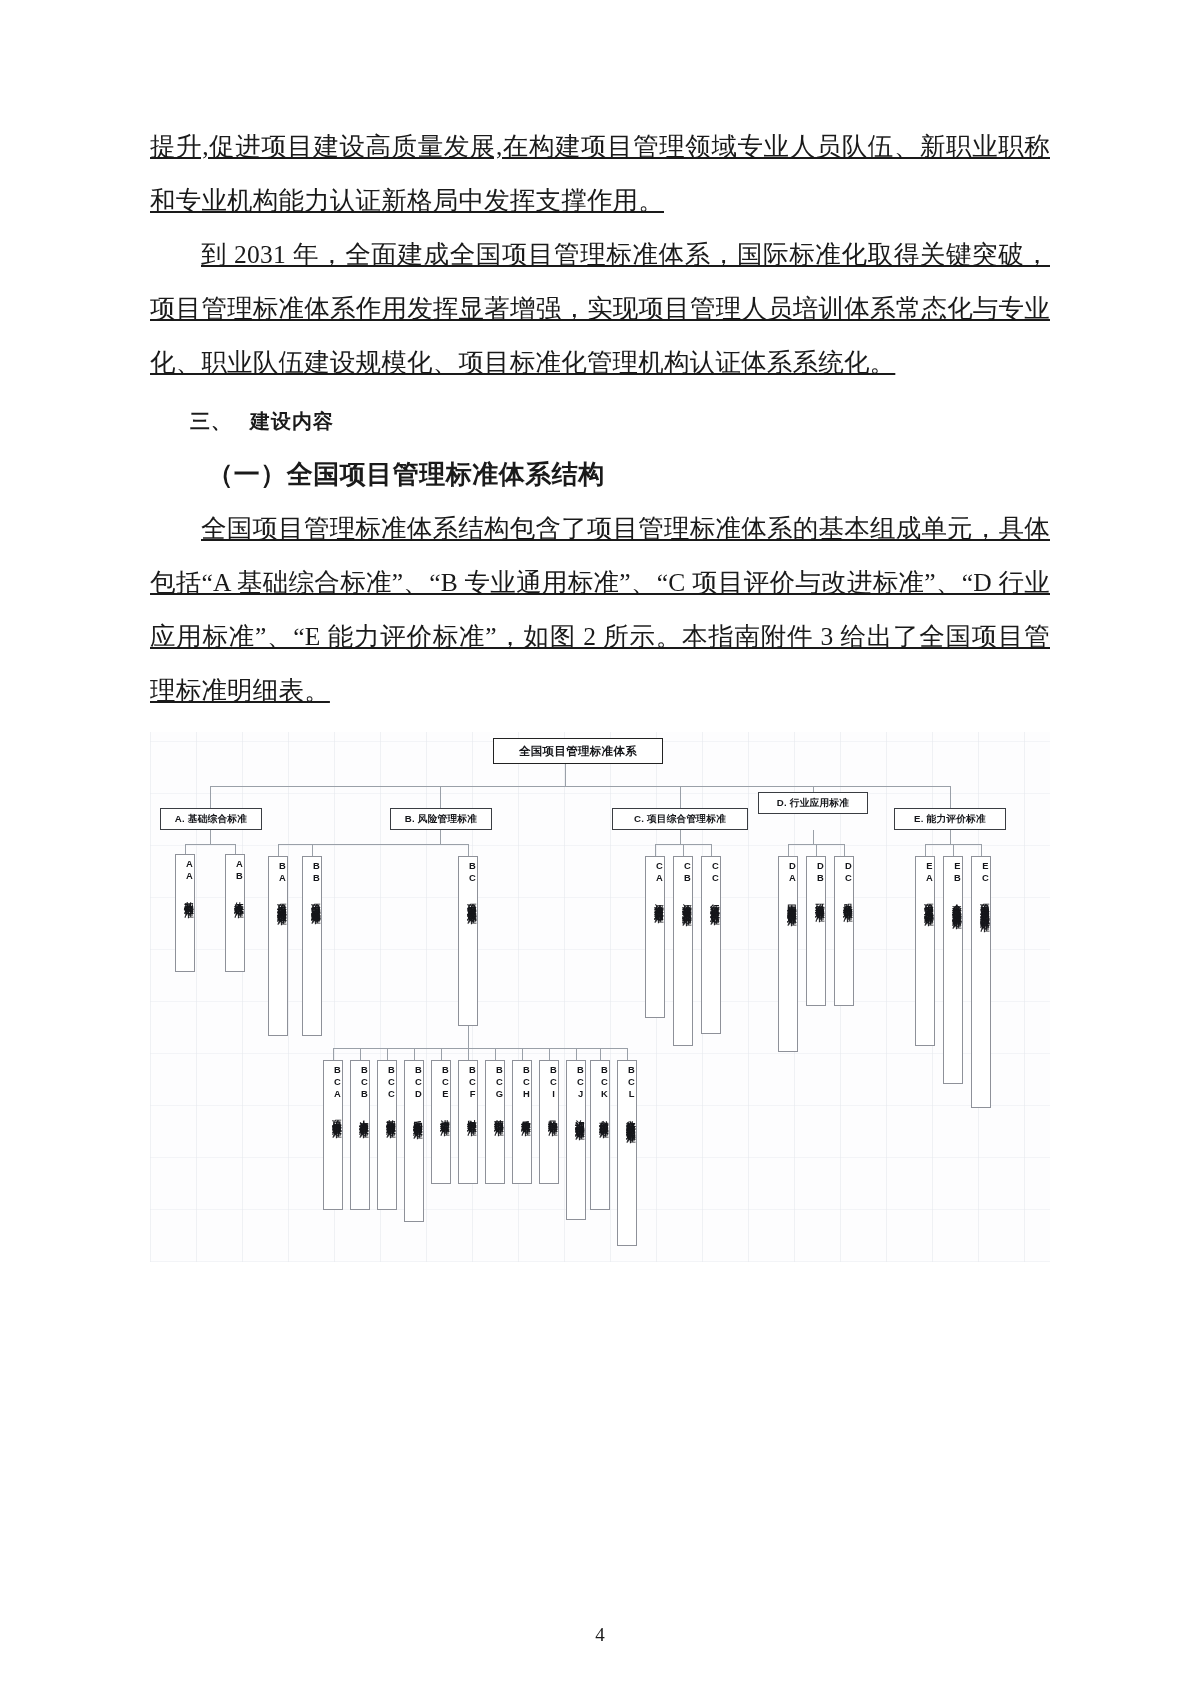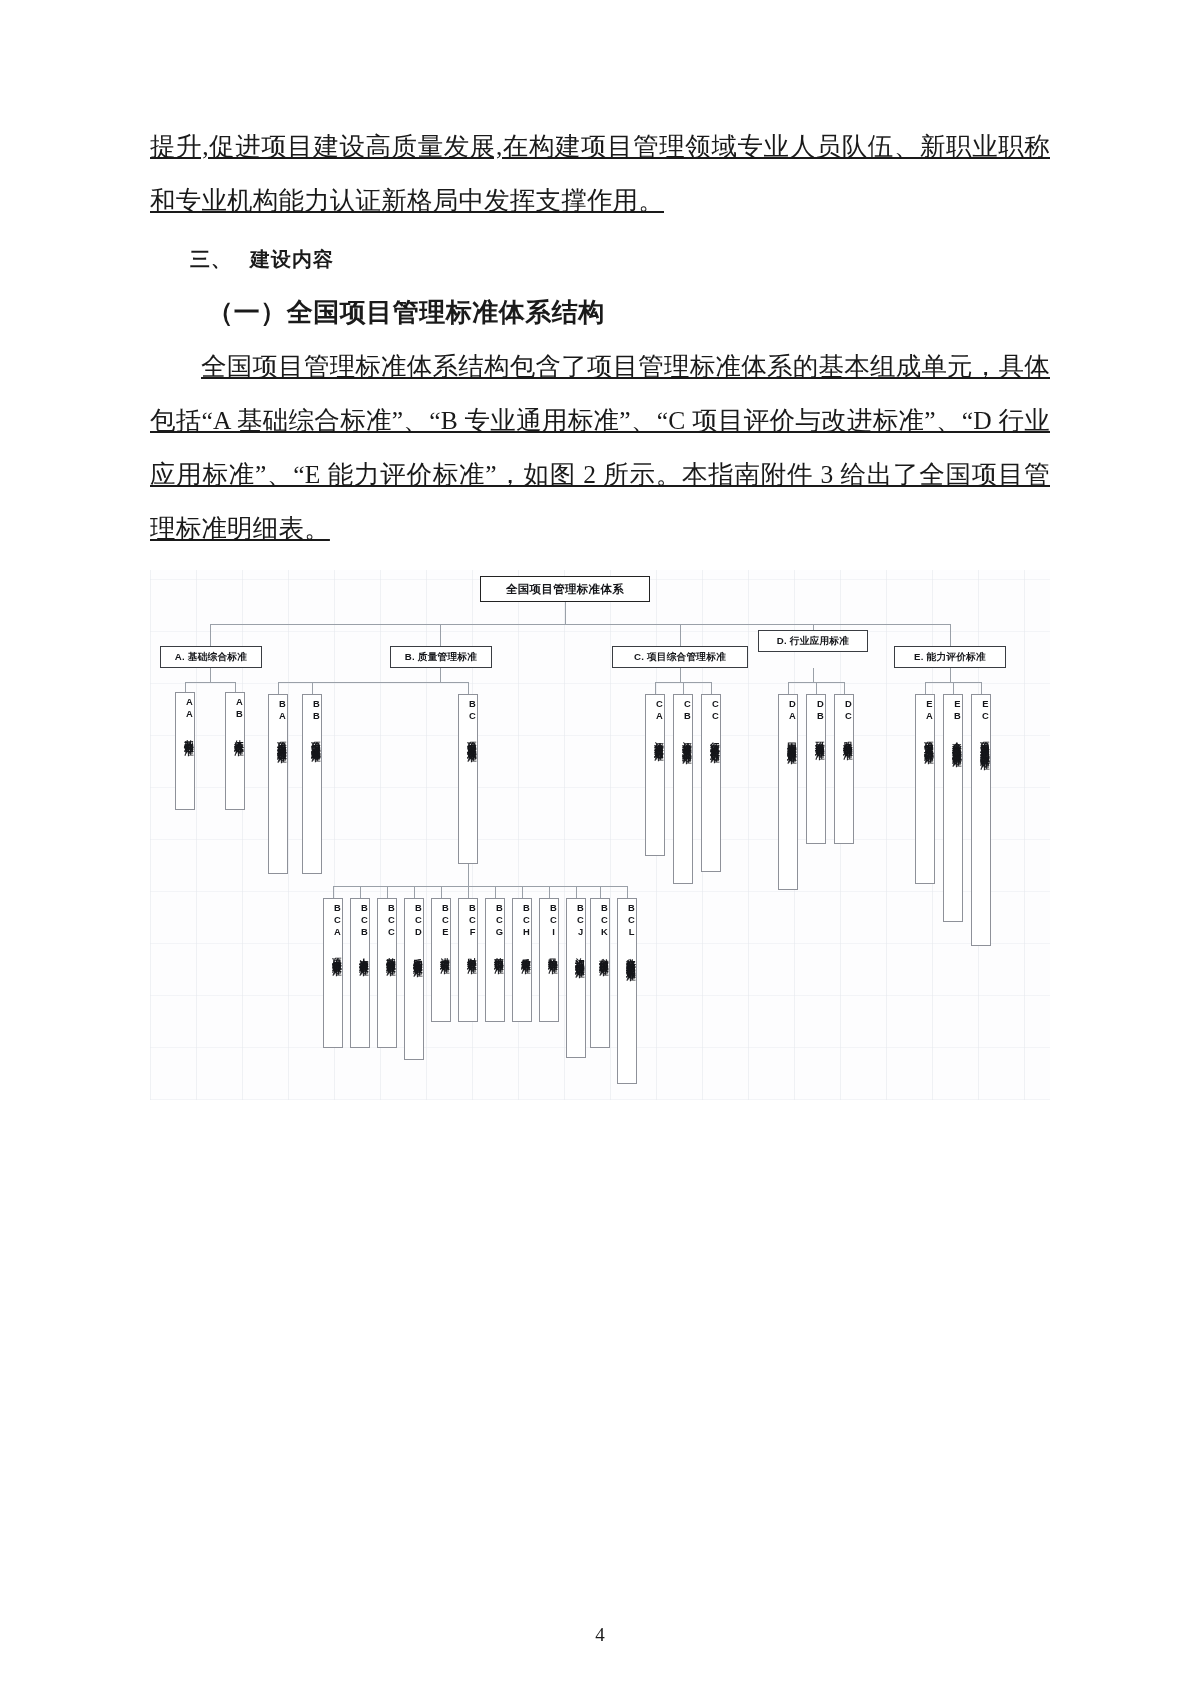--- a/index.html
+++ b/index.html
@@ -123,47 +123,48 @@
     font-family:"Liberation Serif",serif;
   }
 </style>
 </head>
 <body>
 
 <div class="page">
 
   <p class="para">提升,促进项目建设高质量发展,在构建项目管理领域专业人员队伍、新职业职称和专业机构能力认证新格局中发挥支撑作用。</p>
 
+  <p class="para indent">到 2031 年，全面建成全国项目管理标准体系，国际标准化取得关键突破，项目管理标准体系作用发挥显著增强，实现项目管理人员培训体系常态化与专业化、职业队伍建设规模化、项目标准化管理机构认证体系系统化。</p>
 
   <h2 class="h-sec">
     <span class="num">三、</span><span>建设内容</span>
   </h2>
 
   <h3 class="h-sub">（一）全国项目管理标准体系结构</h3>
 
   <p class="para indent">全国项目管理标准体系结构包含了项目管理标准体系的基本组成单元，具体包括“A 基础综合标准”、“B 专业通用标准”、“C 项目评价与改进标准”、“D 行业应用标准”、“E 能力评价标准”，如图 2 所示。本指南附件 3 给出了全国项目管理标准明细表。</p>
 
   <div class="figure-wrap">
     <div class="diagram">
       <div class="fig-bg"></div>
 
-      <div class="node root" style="left:330px;top:6px;width:170px;height:26px;">全国项目管理标准体系</div>
+      <div class="node root" style="left:343px;top:6px;width:170px;height:26px;">全国项目管理标准体系</div>
 
       <div class="ln v" style="left:415px;top:32px;height:22px;"></div>
 
       <div class="ln h" style="left:60px;top:54px;width:740px;"></div>
 
       <div class="ln v" style="left:60px;top:54px;height:22px;"></div>
       <div class="ln v" style="left:290px;top:54px;height:22px;"></div>
       <div class="ln v" style="left:530px;top:54px;height:22px;"></div>
       <div class="ln v" style="left:663px;top:54px;height:22px;"></div>
       <div class="ln v" style="left:800px;top:54px;height:22px;"></div>
 
       <div class="node lvl1" style="left:10px;top:76px;width:102px;height:22px;">A. 基础综合标准</div>
-      <div class="node lvl1" style="left:240px;top:76px;width:102px;height:22px;">B. 质量管理标准</div>
+      <div class="node lvl1" style="left:240px;top:76px;width:102px;height:22px;">B. 风险管理标准</div>
       <div class="node lvl1" style="left:462px;top:76px;width:136px;height:22px;">C. 项目综合管理标准</div>
       <div class="node lvl1" style="left:608px;top:60px;width:110px;height:22px;">D. 行业应用标准</div>
       <div class="node lvl1" style="left:744px;top:76px;width:112px;height:22px;">E. 能力评价标准</div>
 
       <div class="ln v" style="left:60px;top:98px;height:14px;"></div>
       <div class="ln h" style="left:35px;top:112px;width:50px;"></div>
       <div class="ln v" style="left:35px;top:112px;height:10px;"></div>
       <div class="ln v" style="left:85px;top:112px;height:10px;"></div>
 
       <div class="node vert" style="left:25px;top:122px;width:20px;height:118px;">AA 基础共性标准</div>

